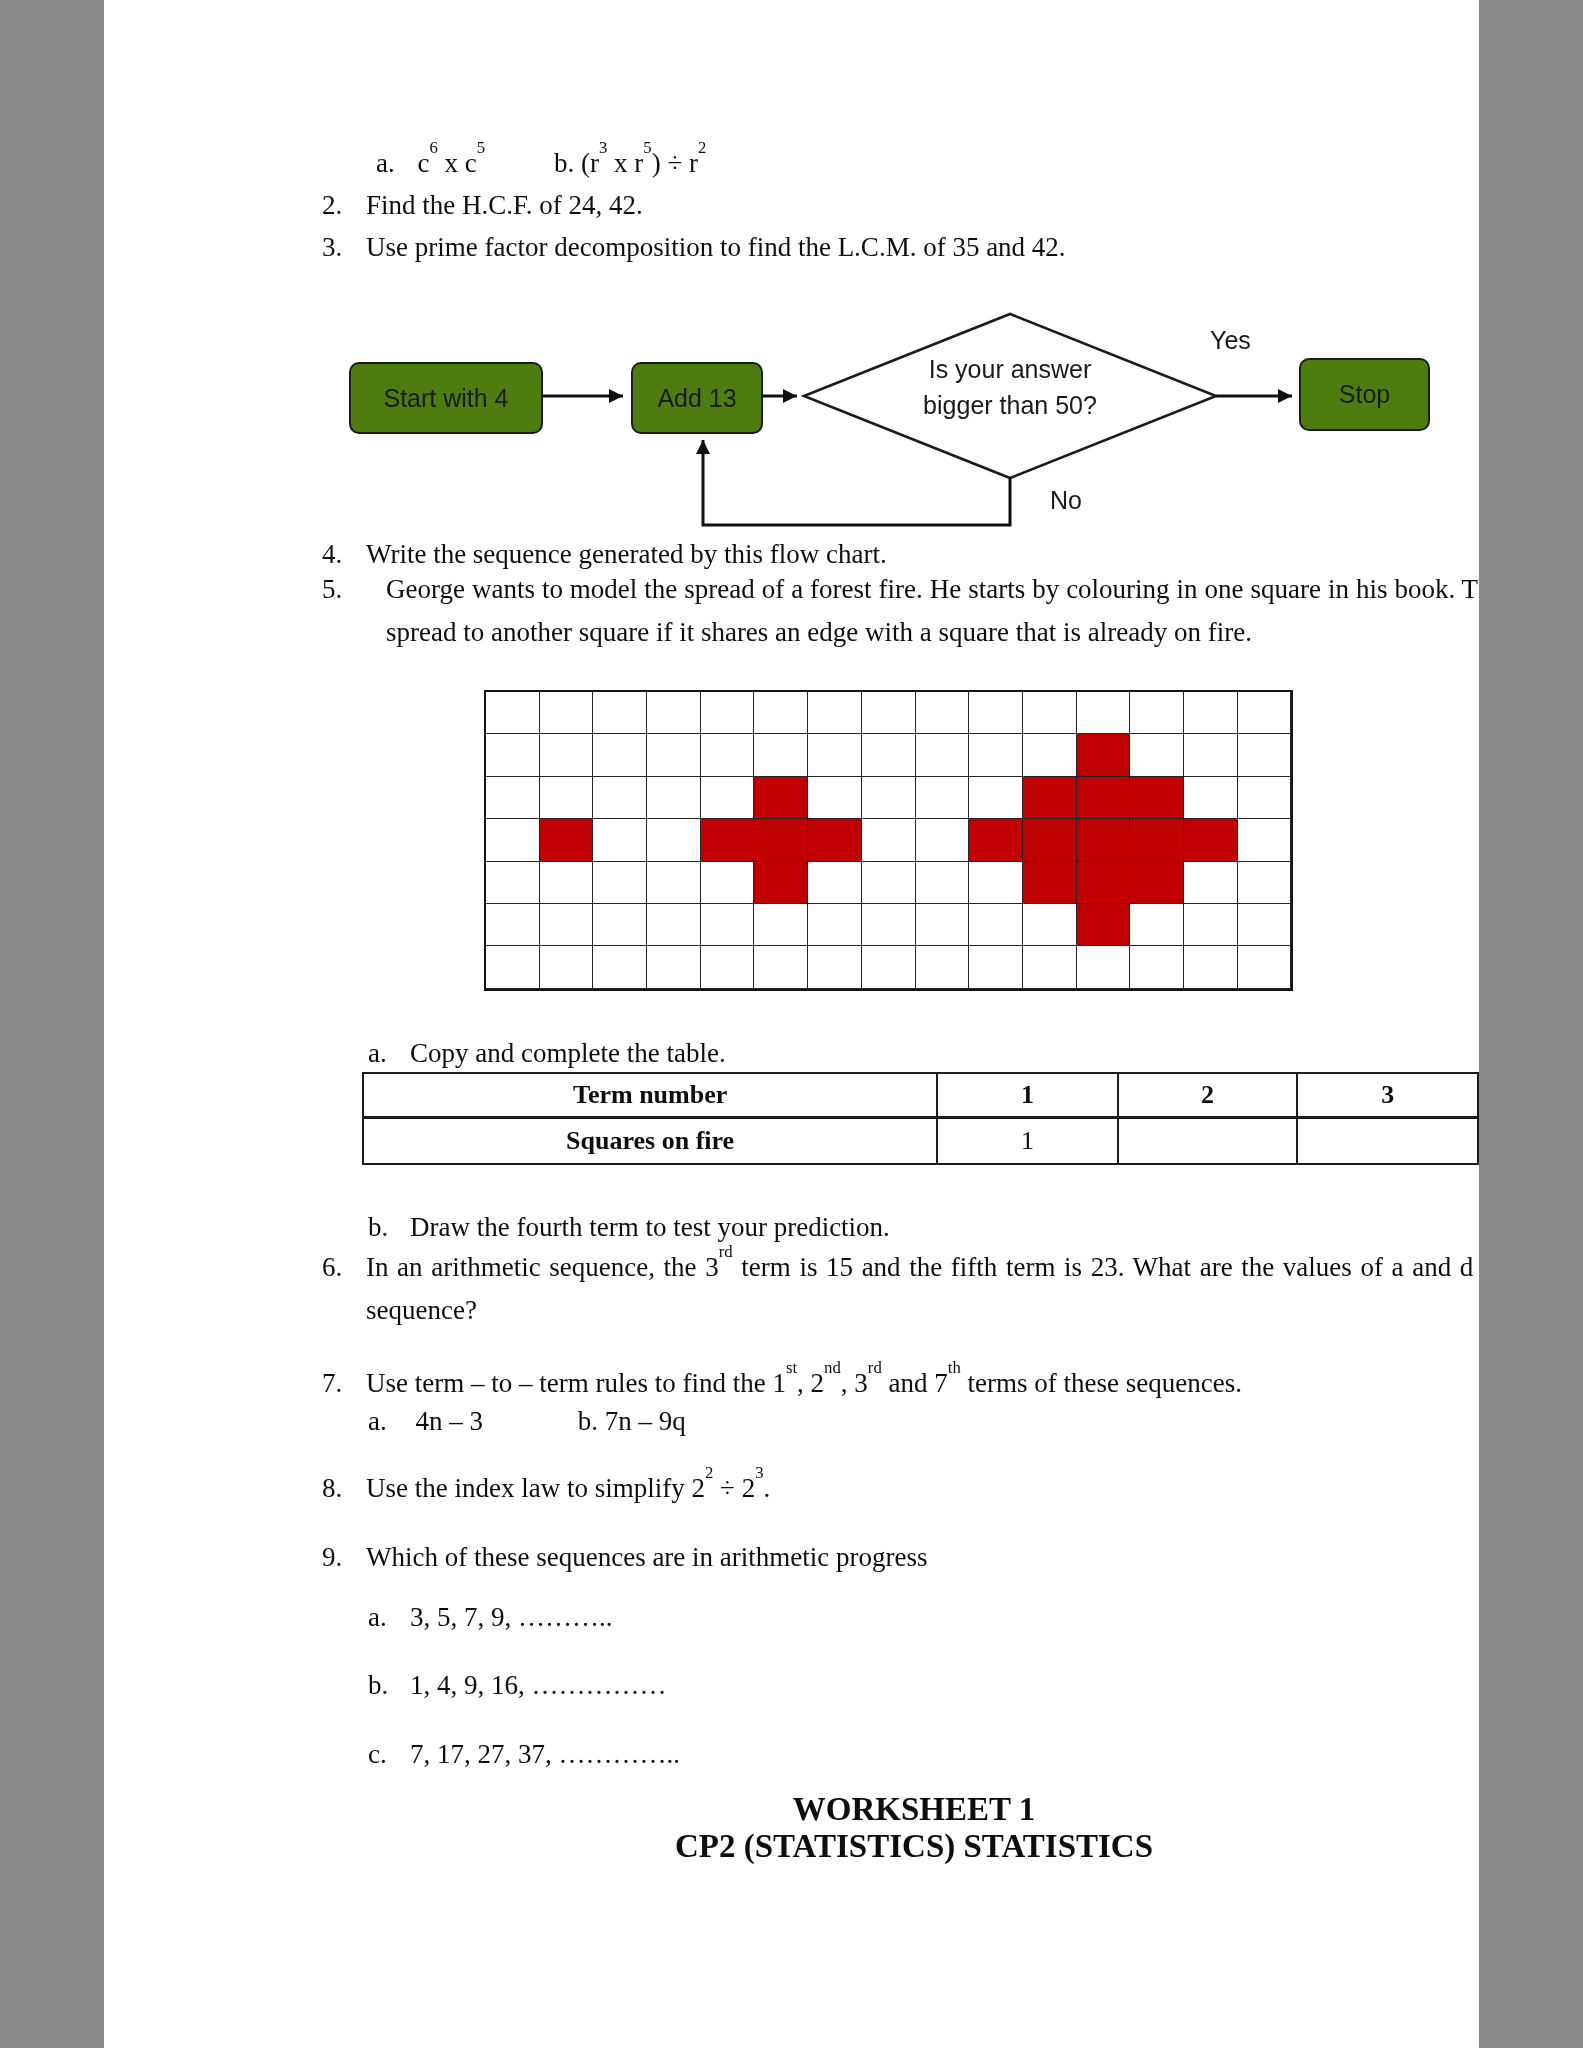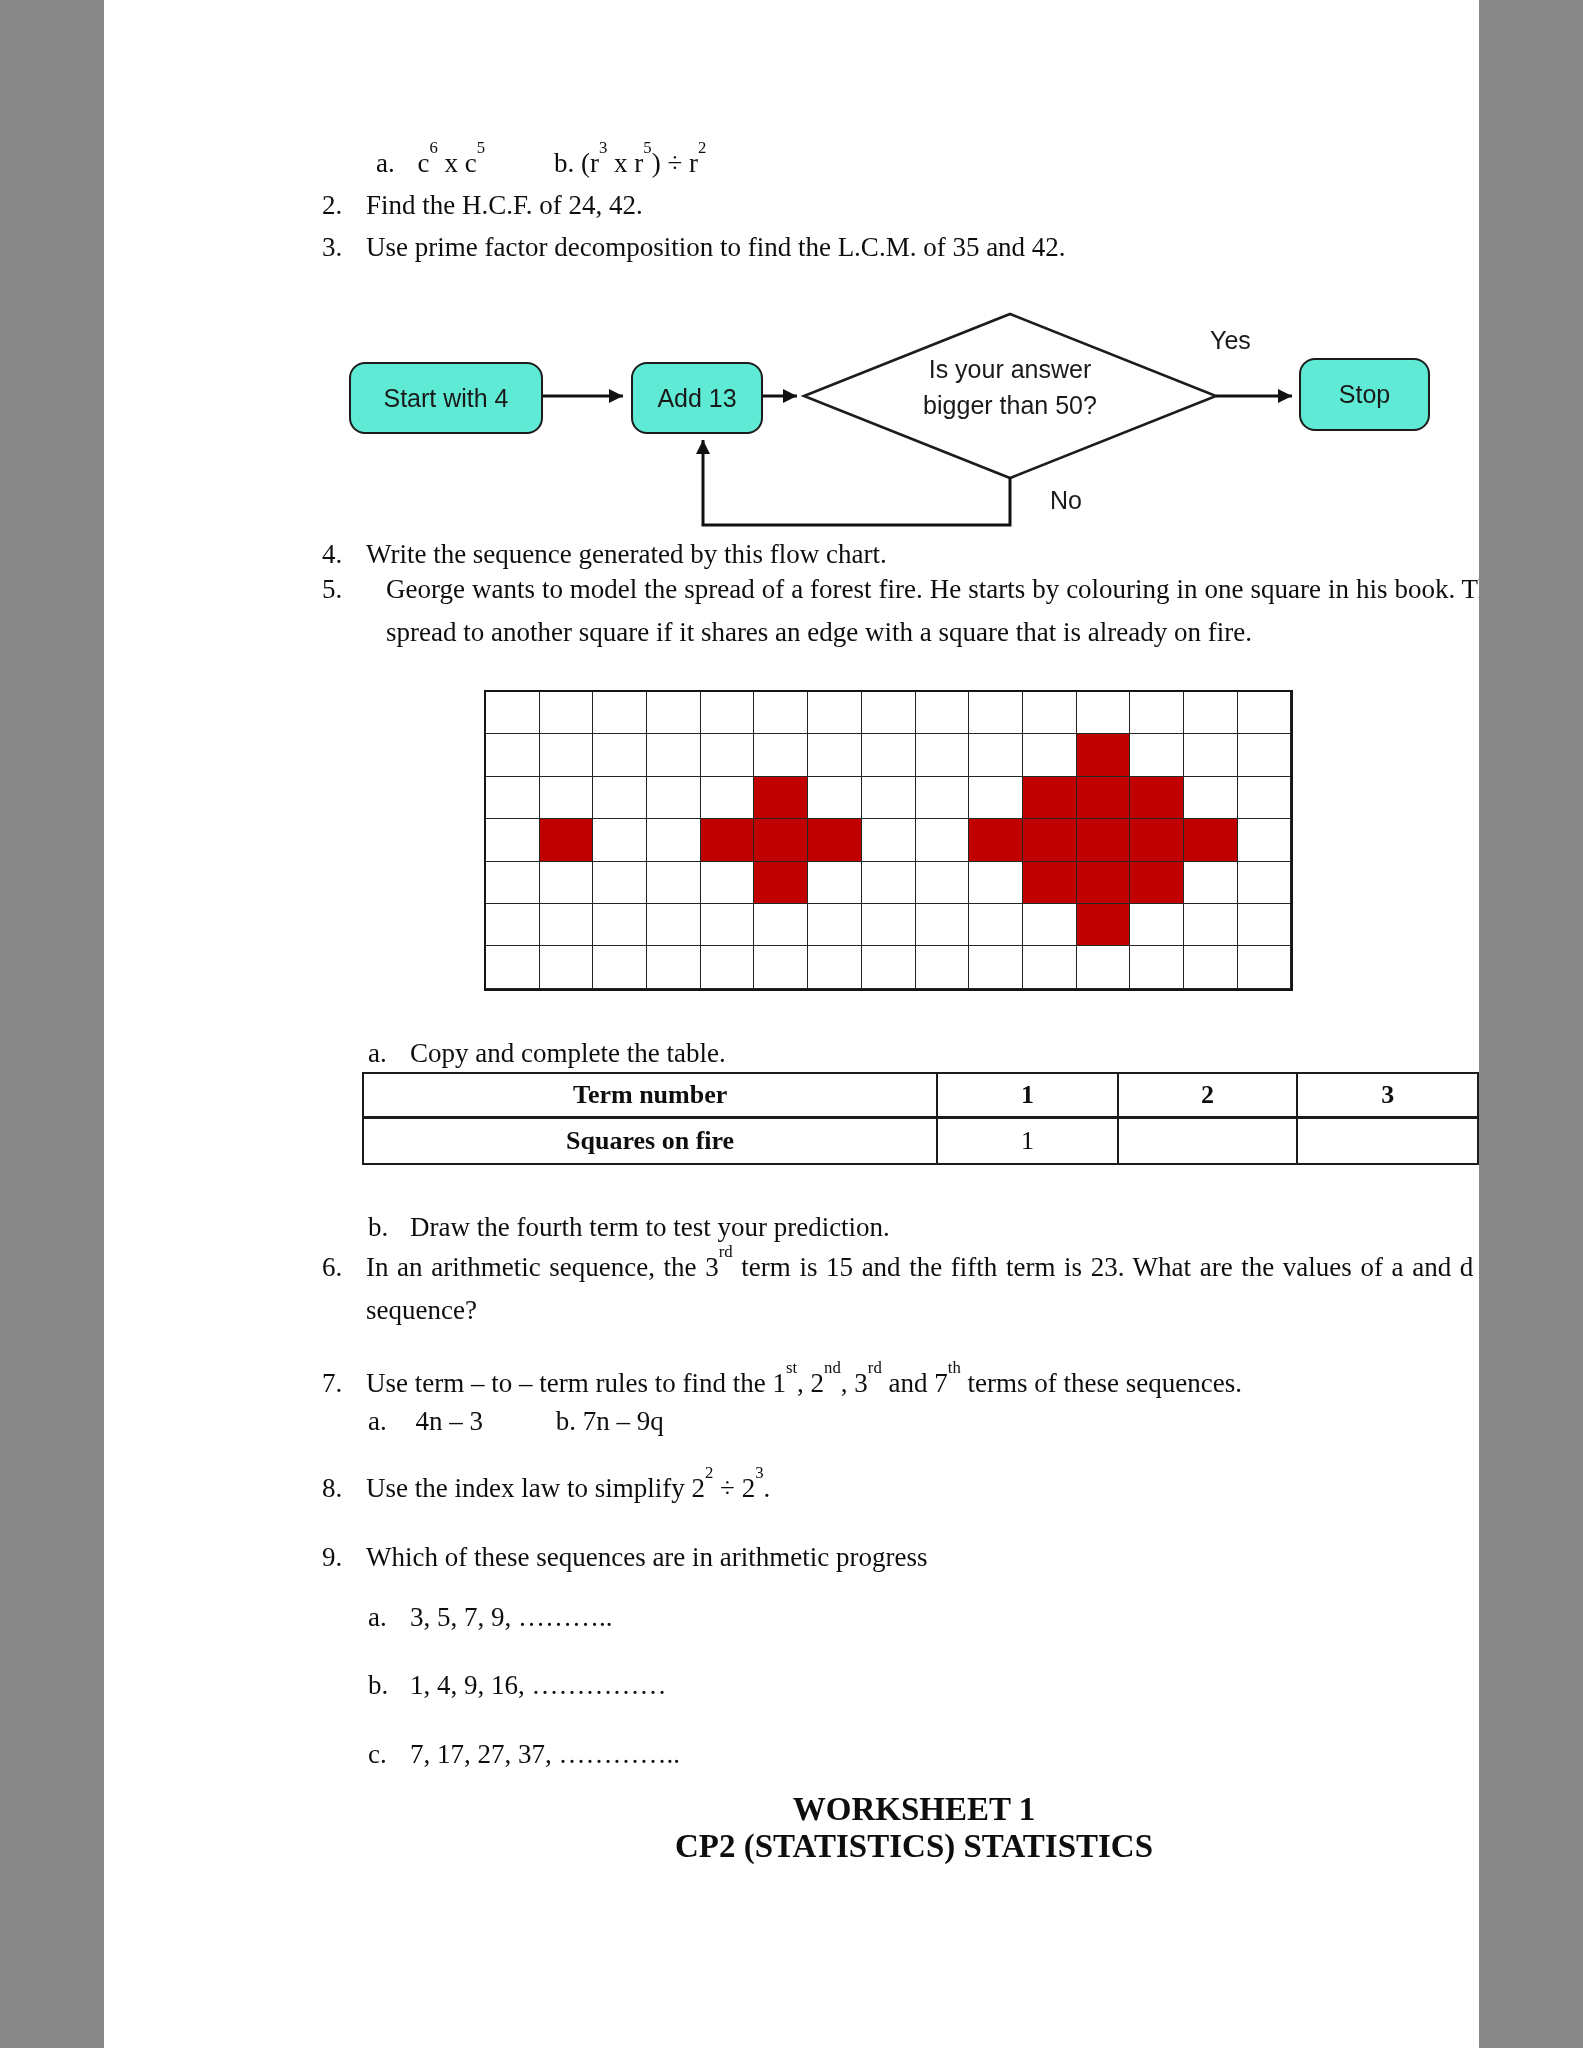--- a/index.html
+++ b/index.html
@@ -17,23 +17,23 @@
   .q { display: flex; }
   .qnum { flex: 0 0 44px; }
   .qlet { flex: 0 0 42px; }
   .just { text-align: justify; line-height: 42.5px; white-space: normal; }
   sup { font-size: 0.62em; line-height: 0; position: relative; top: -0.55em; }
 
   
   .sans { font-family: "Liberation Sans", "DejaVu Sans", sans-serif; }
   .fc-box {
     position: absolute;
-    background: #5eead4;
+    background: #4d7c0f;
     border: 2.6px solid #1c1c1c;
-    border-radius: 16px;
+    border-radius: 10px;
     display: flex; align-items: center; justify-content: center;
     font-size: 25px; color: #1a1a1a;
   }
   .fc-label { position: absolute; font-size: 25px; color: #1a1a1a; line-height: 28px; }
   .fc-diamond-text {
     position: absolute; left: 791px; top: 351px; width: 230px;
     text-align: center; font-size: 25px; line-height: 36px; color:#1a1a1a;
   }
 
   
@@ -263,21 +263,21 @@
   </div>
 
   <div class="abs line q" style="left:218px; top:1366px; right:90px;">
     <span class="qnum">7.</span>
     <span>Use term – to – term rules to find the 1<sup>st</sup>, 2<sup>nd</sup>, 3<sup>rd</sup> and 7<sup>th</sup> terms of these sequences.</span>
   </div>
 
   <div class="abs line" style="left:264px; top:1404px;">
     <span>a.</span>
     <span style="margin-left:22px;">4n – 3</span>
-    <span style="margin-left:66px;">b. 7n – 9q</span>
+    <span style="margin-left:88px;">b. 7n – 9q</span>
   </div>
 
   <div class="abs line q" style="left:218px; top:1471px; right:110px;">
     <span class="qnum">8.</span>
     <span>Use the index law to simplify 2<sup>2</sup> ÷ 2<sup>3</sup>.</span>
   </div>
 
   <div class="abs line q" style="left:218px; top:1540px; right:110px;">
     <span class="qnum">9.</span>
     <span>Which of these sequences are in arithmetic progress</span>

